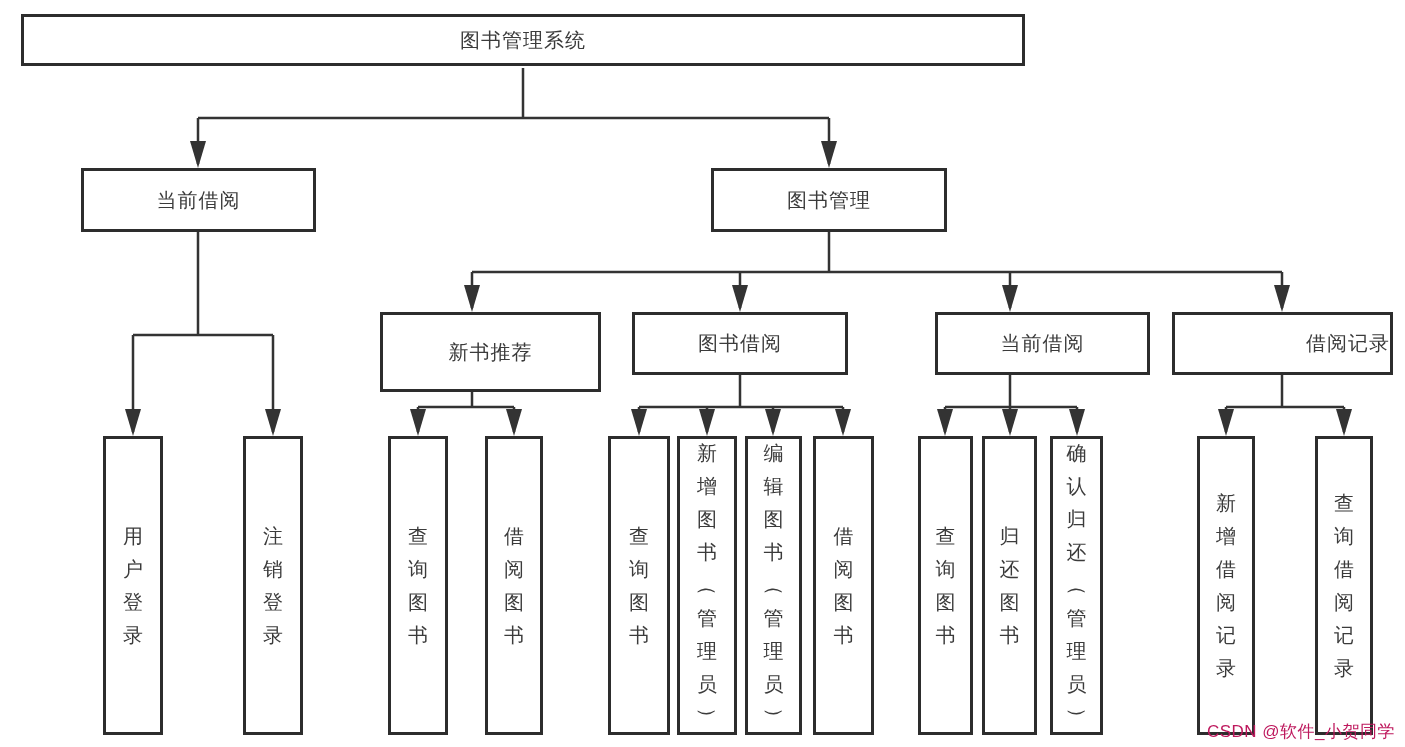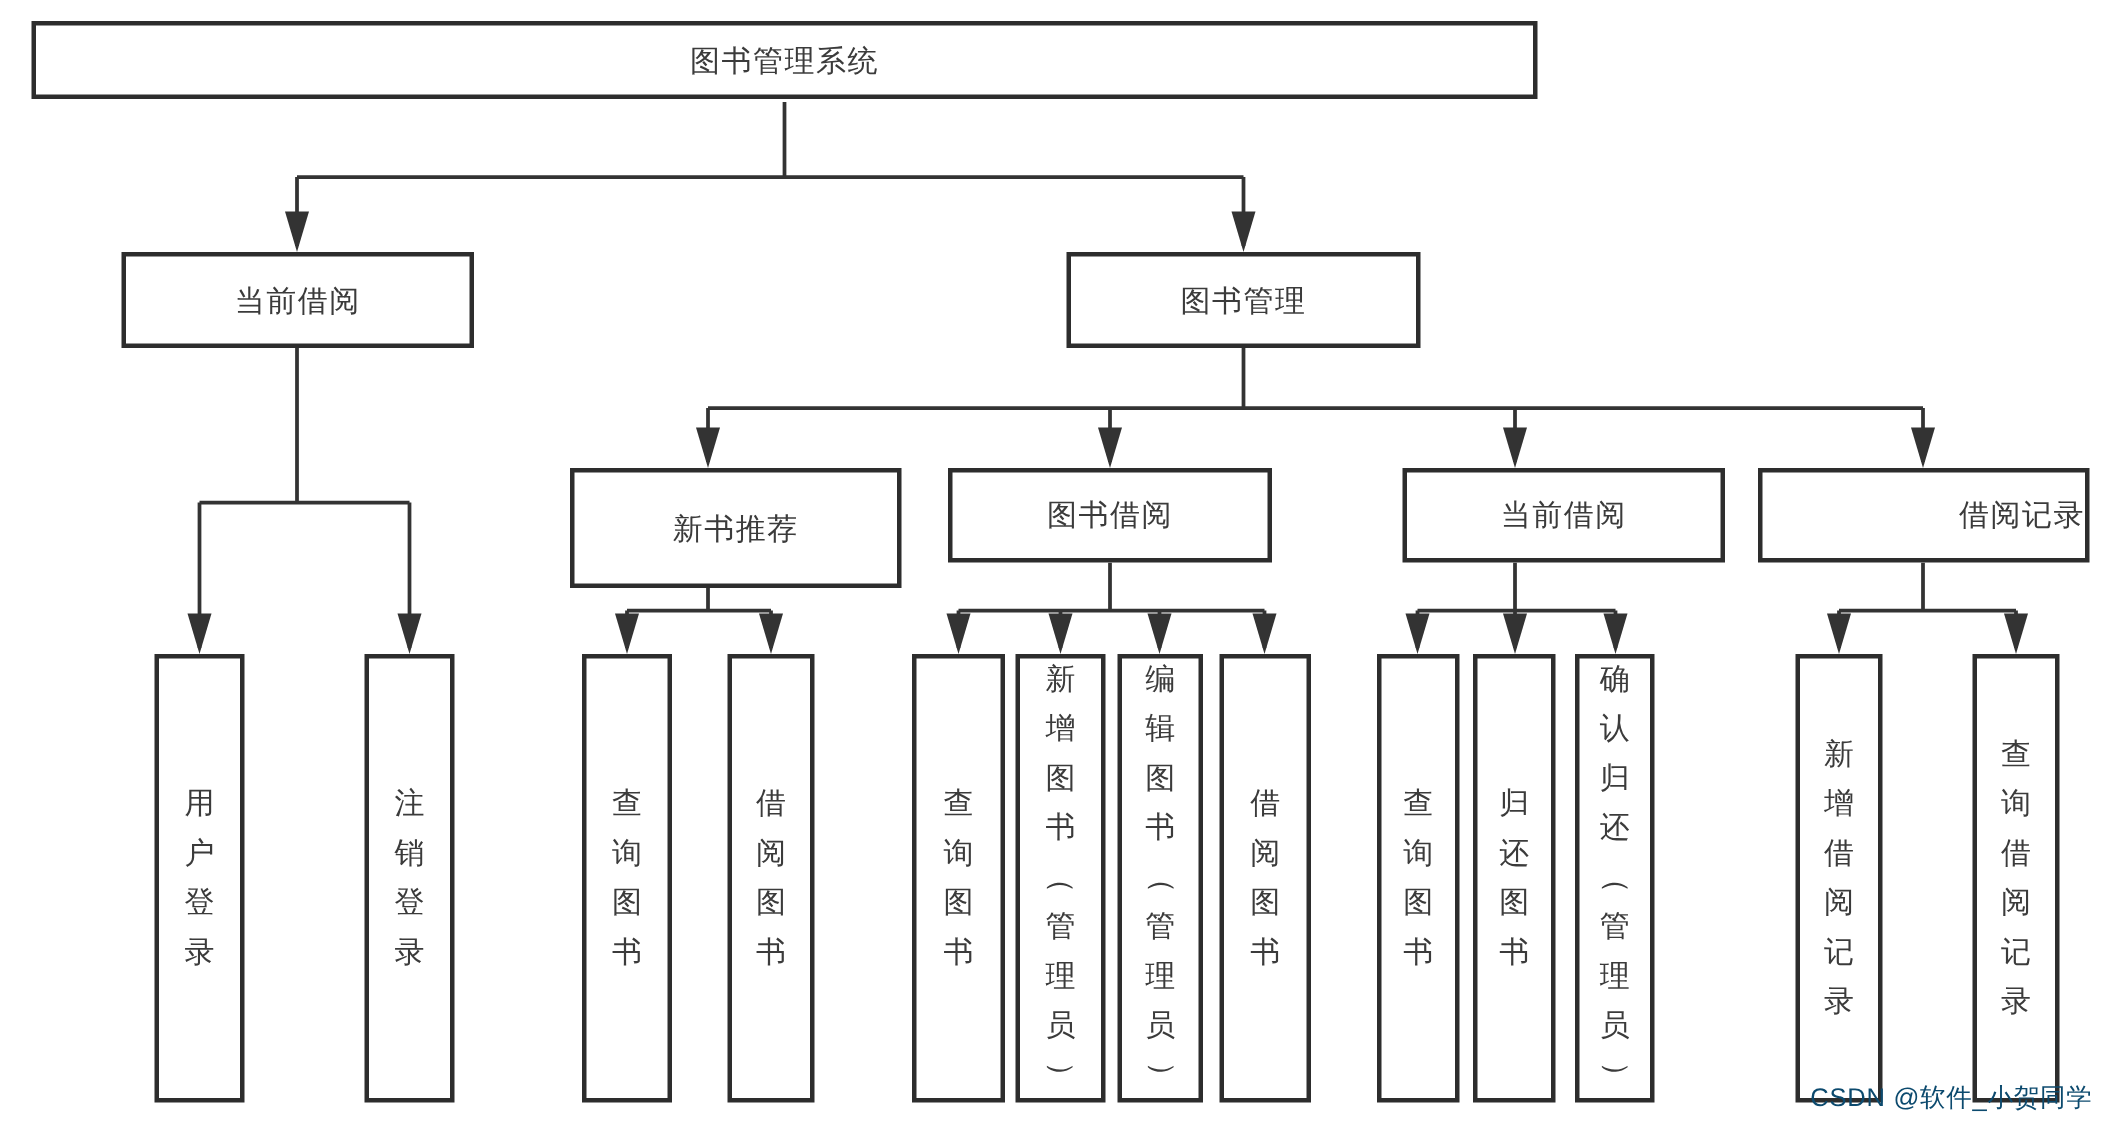--- a/index.html
+++ b/index.html
@@ -38,21 +38,21 @@
     line-height: 33px;
     text-align: center;
     letter-spacing: 0;
   }
   .vlabel .rot { transform: rotate(90deg); }
   .watermark {
     position: absolute;
     right: 10px;
     bottom: 4px;
     font-size: 17px;
-    color: #0c4a6e;
+    color: #be185d;
     letter-spacing: 0.5px;
     white-space: nowrap;
   }
 </style>
 </head>
 <body>
 
 <div class="canvas">
 
   <svg class="wires" viewBox="0 0 1405 747" xmlns="http://www.w3.org/2000/svg">

